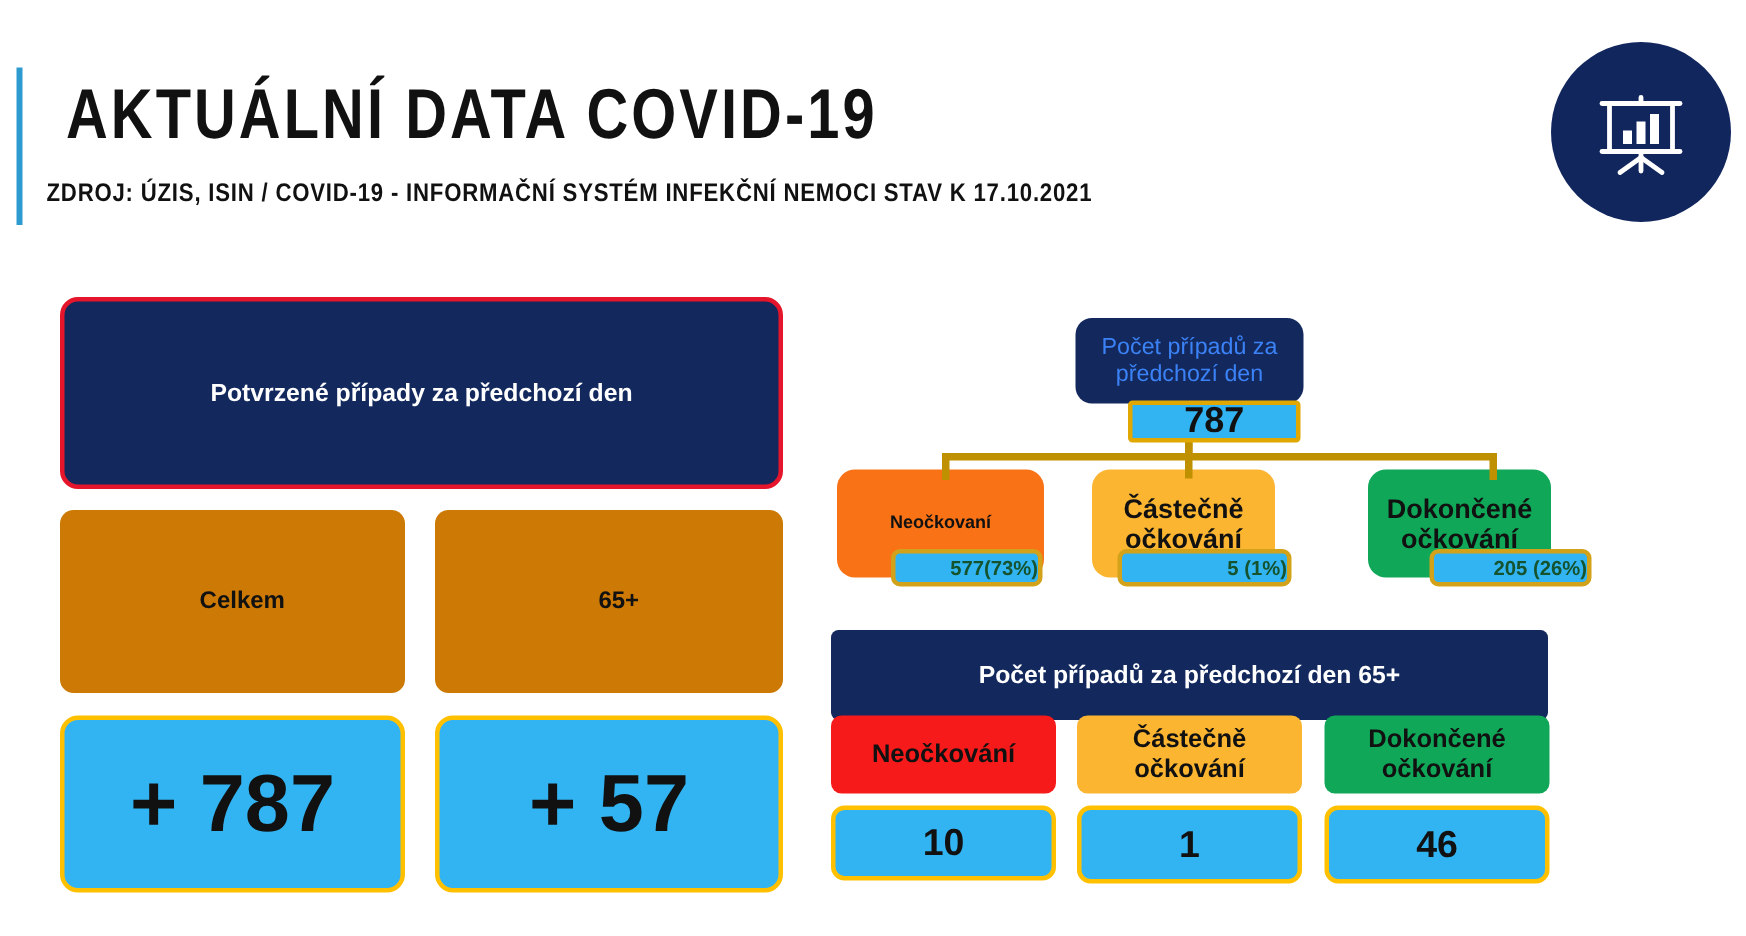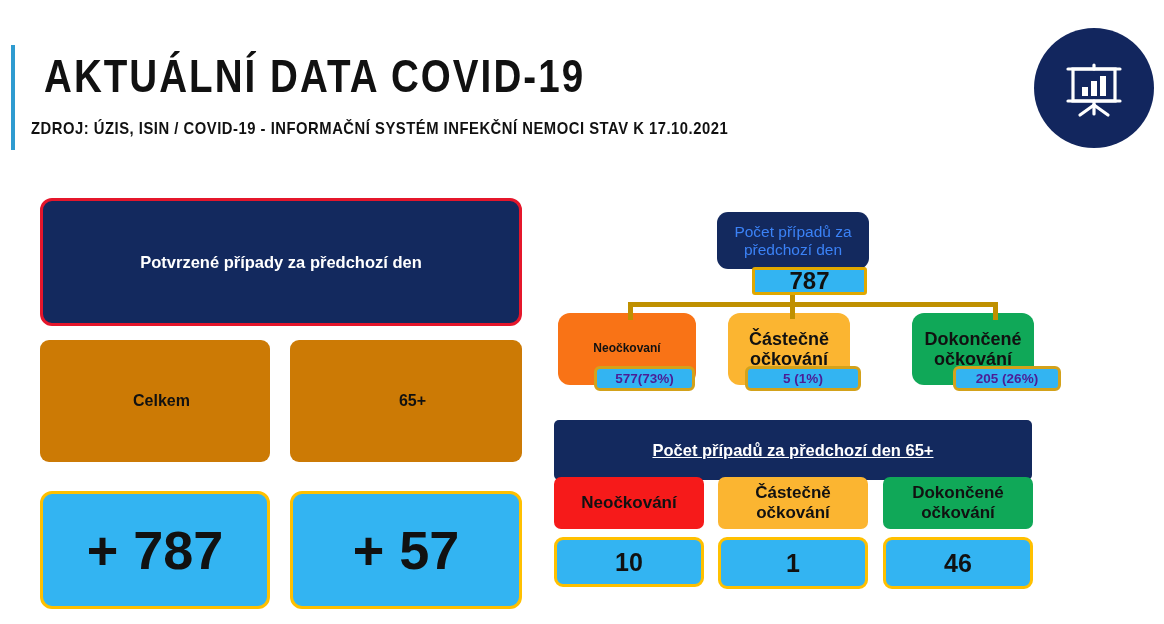--- a/index.html
+++ b/index.html
@@ -46,36 +46,36 @@
   .txt { display:block; width:100%; }
 
   
   .navy-red {
     background:#13295e; border:3px solid #e5162b; border-radius:12px;
     color:#ffffff; font-size:16.5px; font-weight:700;
   }
   .orange { background:#cc7a05; color:#111; font-size:16px; font-weight:700; border-radius:9px;padding-left:13px; }
   .cyan-big {
     background:#33b4f2; border:3px solid #ffc000; border-radius:12px;
-    color:#111; font-weight:700;margin-top:14px;
+    color:#111; font-weight:700;
   }
 
   
   .tree-navy {
     background:#13295e; color:#3b82f6; border-radius:11px;
     font-size:15.5px; font-weight:400; line-height:1.15;
   }
   .tree-red   { background:#f97316; color:#111; border-radius:12px; font-size:12px; font-weight:700; line-height:1.12;}
   .tree-amber { background:#fbb531; color:#111; border-radius:12px; font-size:18px; font-weight:700; line-height:1.12;}
   .tree-green { background:#10a858; color:#111; border-radius:12px; font-size:18px; font-weight:700; line-height:1.12;}
 
   .badge {
     position:absolute; background:#33b4f2; border:3px solid #d3a21b;
-    border-radius:6px; color:#4c1d95; font-size:13.5px; font-weight:700;
-    display:flex; align-items:center; justify-content:center; z-index:5;
+    border-radius:6px; color:#14532d; font-size:13.5px; font-weight:700;
+    display:flex; align-items:center; justify-content:flex-end; z-index:5;
   }
   .badge-787 {
     position:absolute; background:#33b4f2; border:3px solid #e0a800;
     border-radius:3px; color:#111; font-size:24px; font-weight:700;
     display:flex; align-items:center; justify-content:center; z-index:5;
   }
 
   .conn { position:absolute; background:#bf9000; z-index:1; }
 
   
@@ -171,21 +171,21 @@
   <div class="box tree-green" style="left:912px; top:313px; width:122px; height:72px;">
     <span class="txt">
       <span>Dokončené</span><br>
       <span>očkování</span>
     </span>
   </div>
   <div class="badge" style="left:924px; top:366px; width:108px; height:25px;margin-left:29px;">
     <span>205 (26%)</span>
   </div>
 
-  <div class="box bar-navy" style="left:554px; top:420px; width:478px; height:60px;text-decoration:underline;">
+  <div class="box bar-navy" style="left:554px; top:420px; width:478px; height:60px;">
     <span class="txt">Počet případů za předchozí den 65+</span>
   </div>
 
   <div class="box cell-red" style="left:554px; top:477px; width:150px; height:52px;">
     <span class="txt">Neočkování</span>
   </div>
   <div class="box cell-amber" style="left:718px; top:477px; width:150px; height:52px;">
     <span class="txt">
       <span>Částečně</span><br>
       <span>očkování</span>

